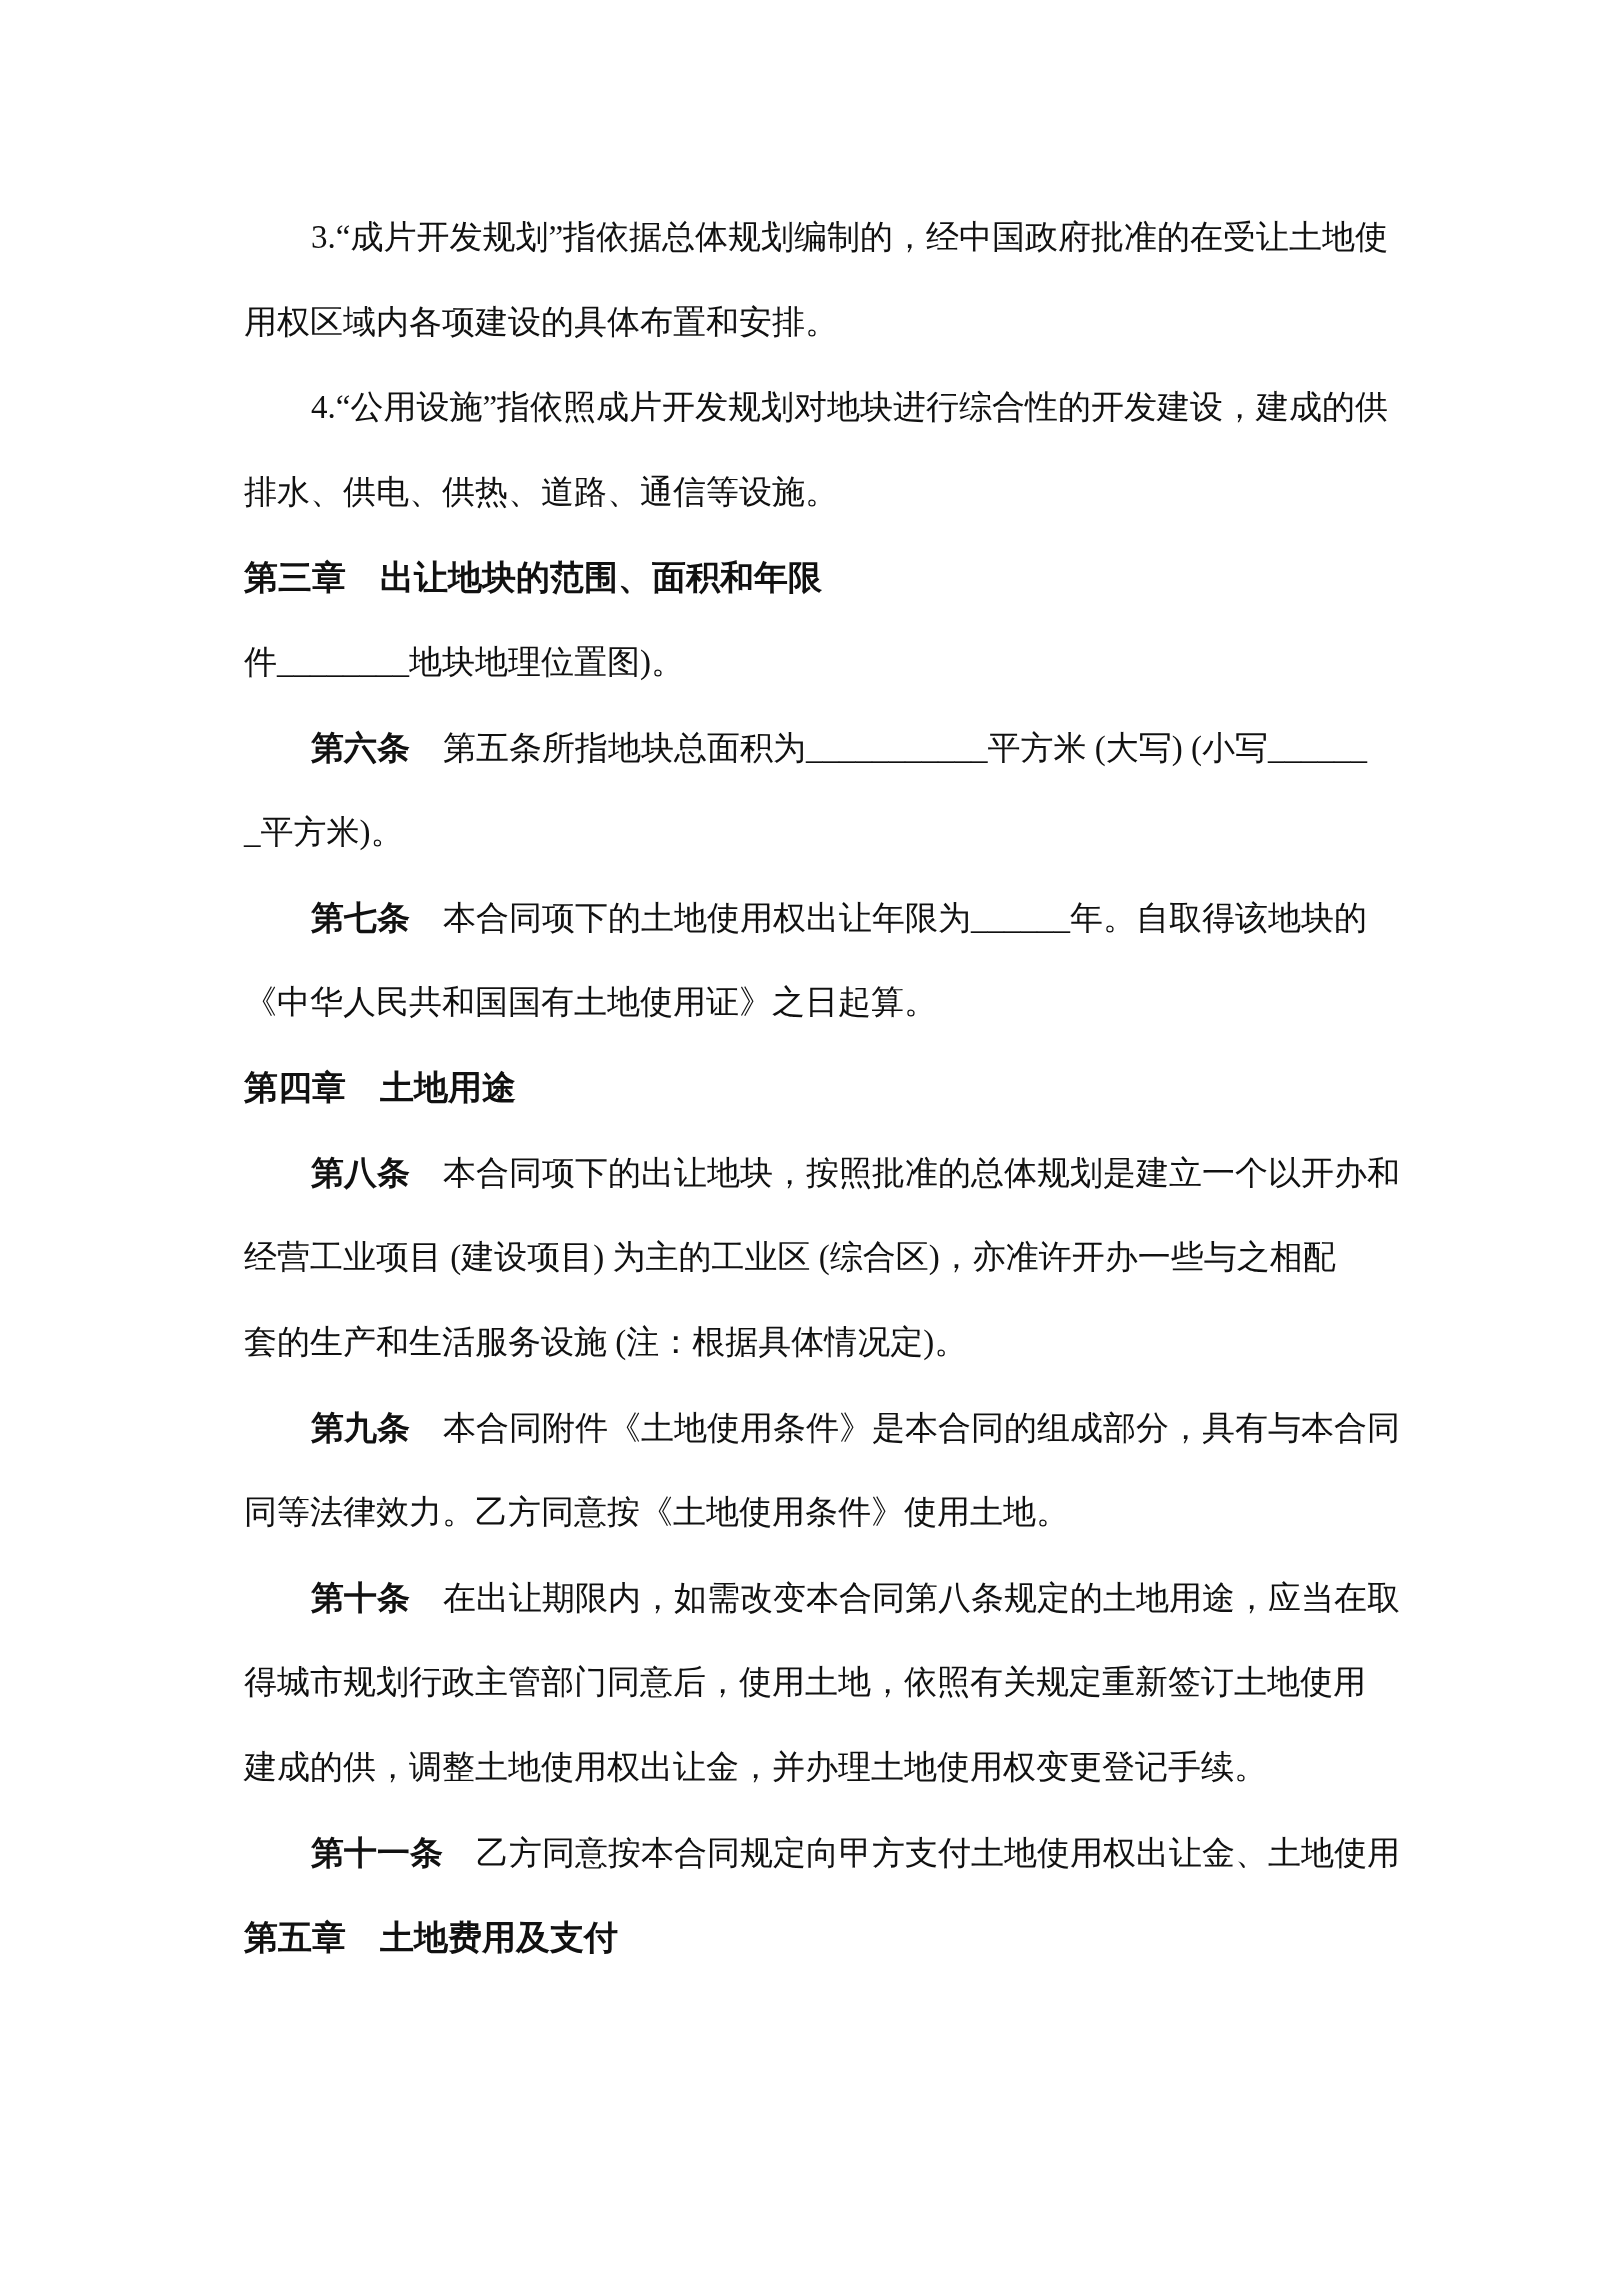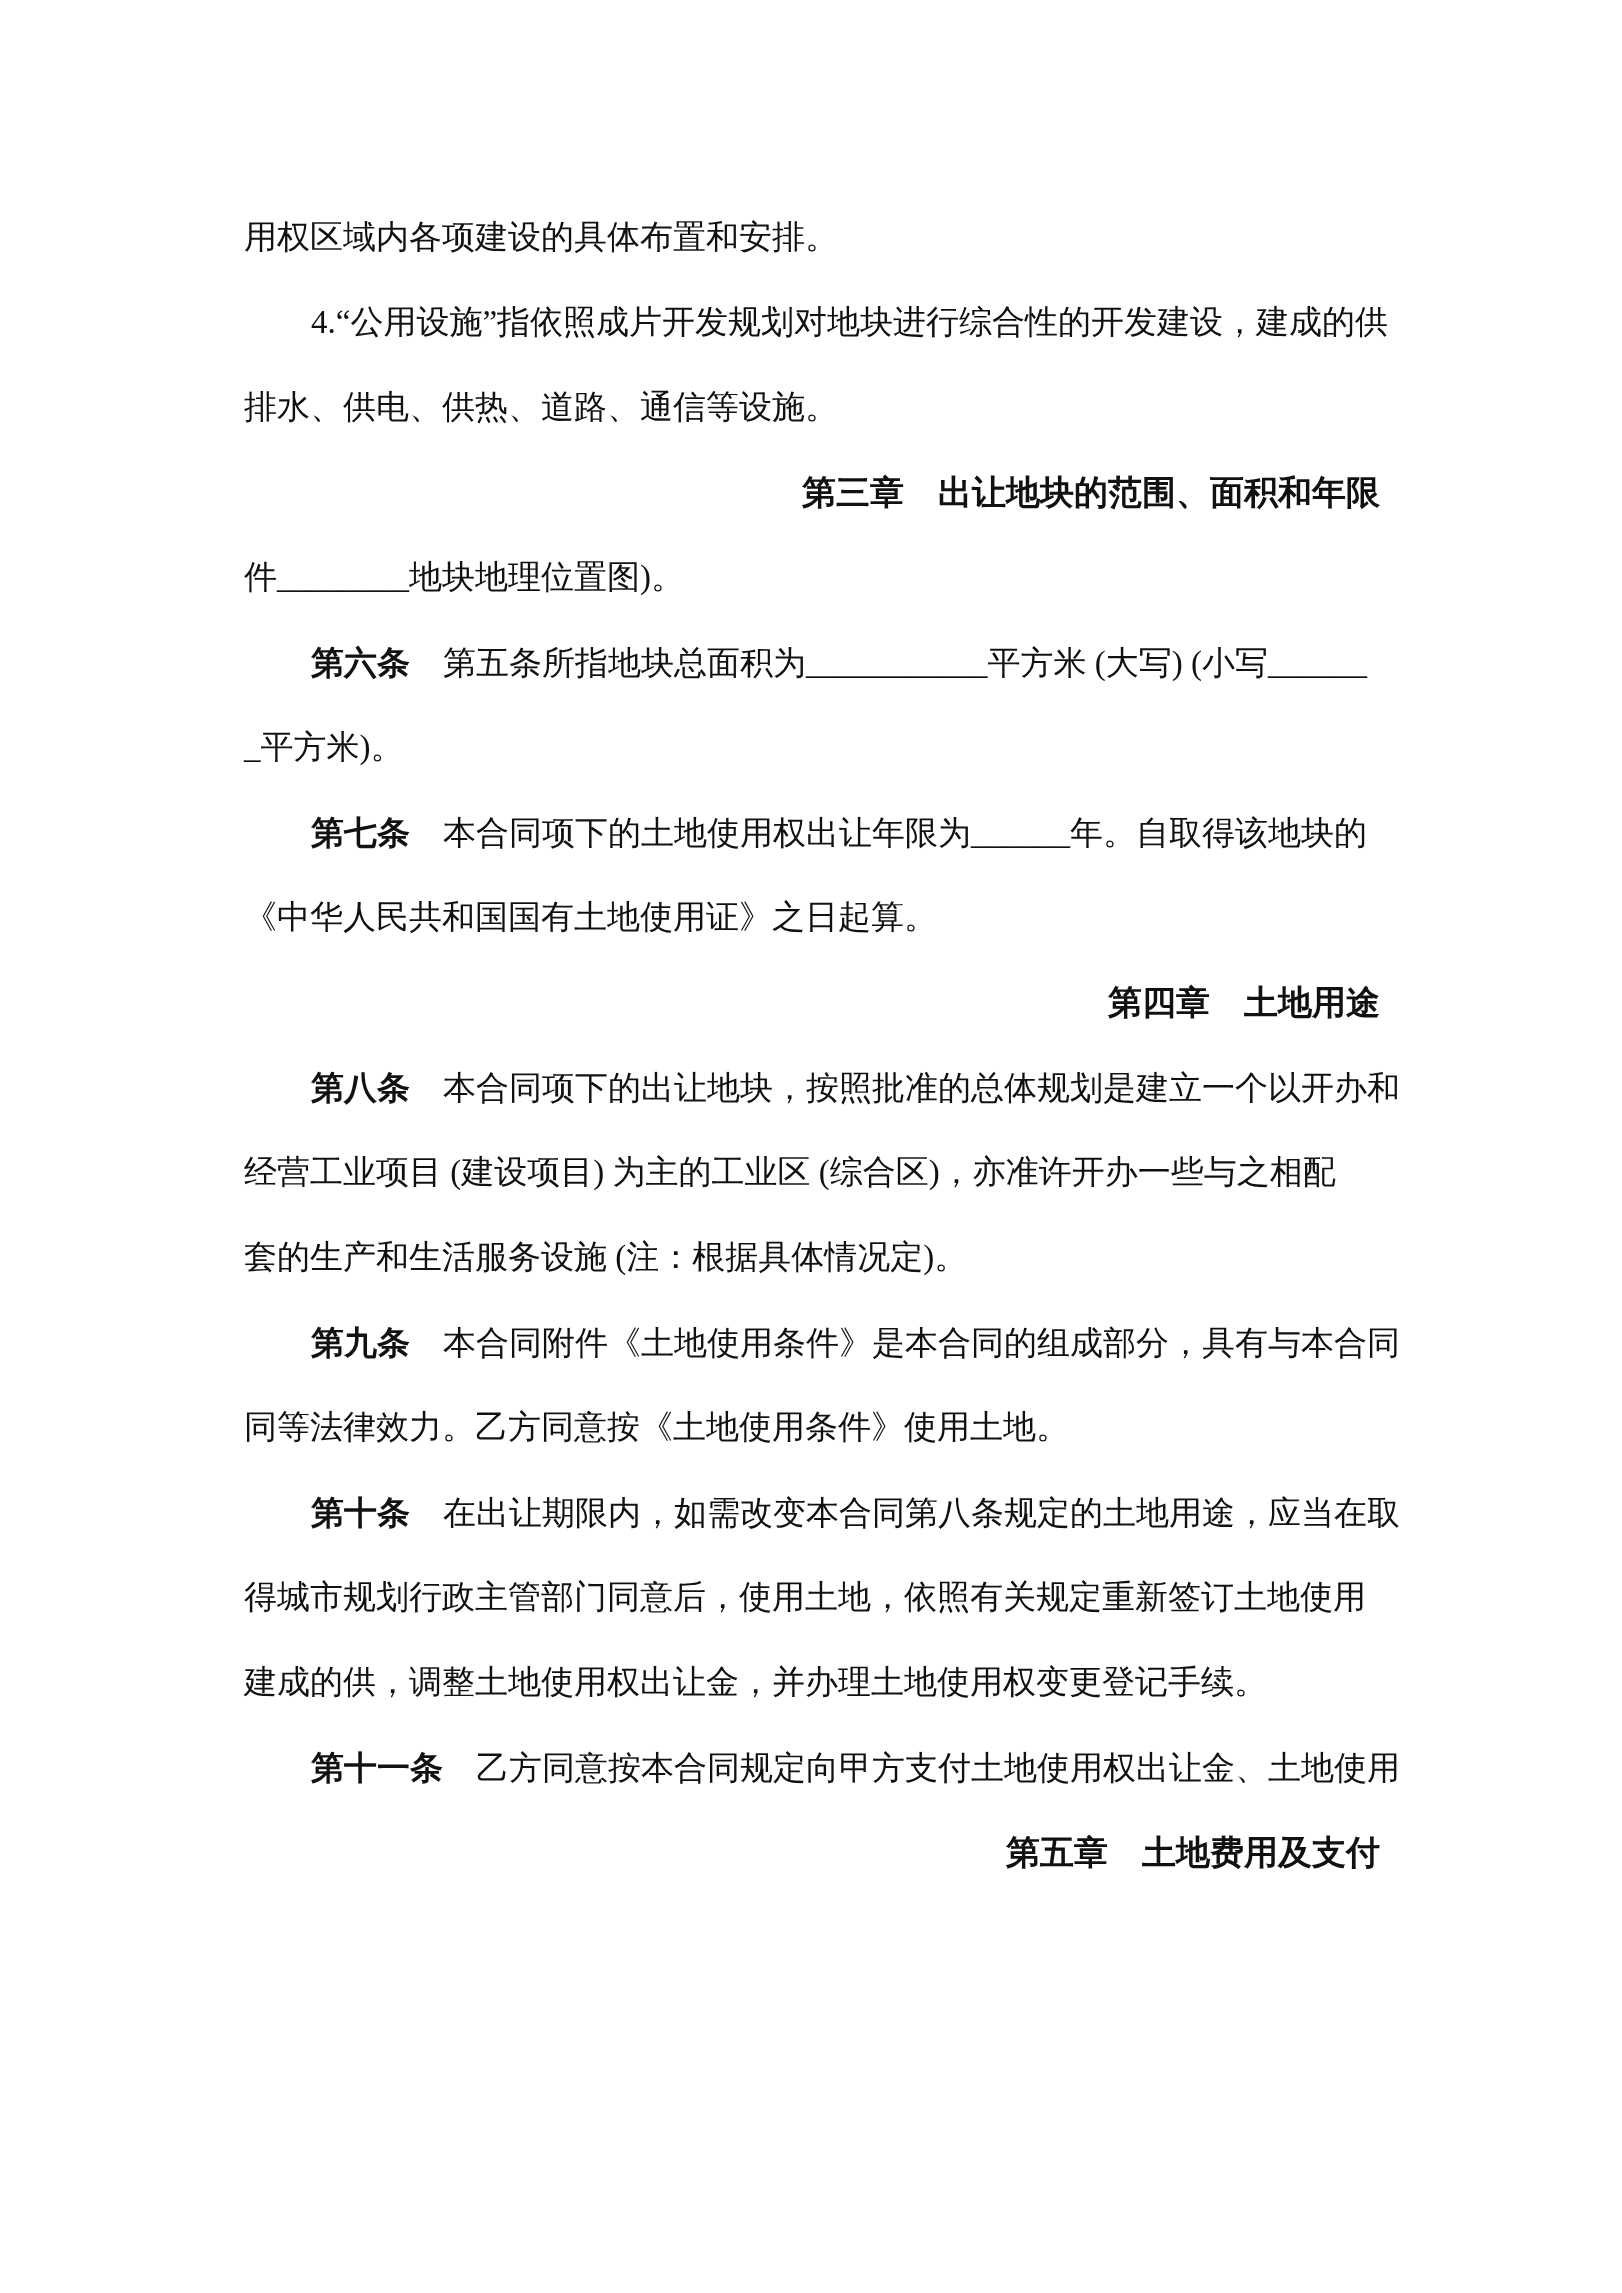--- a/index.html
+++ b/index.html
@@ -25,37 +25,38 @@
   }
   .line {
     height: 85px;
     line-height: 85px;
     white-space: nowrap;
   }
   .line.indent {
     text-indent: 67px;
   }
   .line.heading {
-    text-align: right;
+    text-align: left;
     text-indent: 0;
     font-weight: 700;
     font-family: "Liberation Sans", sans-serif;
     font-size: 34px;
   }
   .article-label {
     font-weight: 700;
     font-family: "Liberation Sans", sans-serif;
   }
 </style>
 </head>
 <body>
 
 <div class="page">
   <div class="text-block">
 
+    <div class="line indent"><span>3.“成片开发规划”指依据总体规划编制的，经中国政府批准的在受让土地使</span></div>
     <div class="line"><span>用权区域内各项建设的具体布置和安排。</span></div>
 
     <div class="line indent"><span>4.“公用设施”指依照成片开发规划对地块进行综合性的开发建设，建成的供</span></div>
     <div class="line"><span>排水、供电、供热、道路、通信等设施。</span></div>
 
     <div class="line heading"><span>第三章　出让地块的范围、面积和年限</span></div>
 
     <div class="line"><span>件________地块地理位置图)。</span></div>
 
     <div class="line indent"><span class="article-label">第六条</span><span>　第五条所指地块总面积为___________平方米 (大写) (小写______</span></div>

